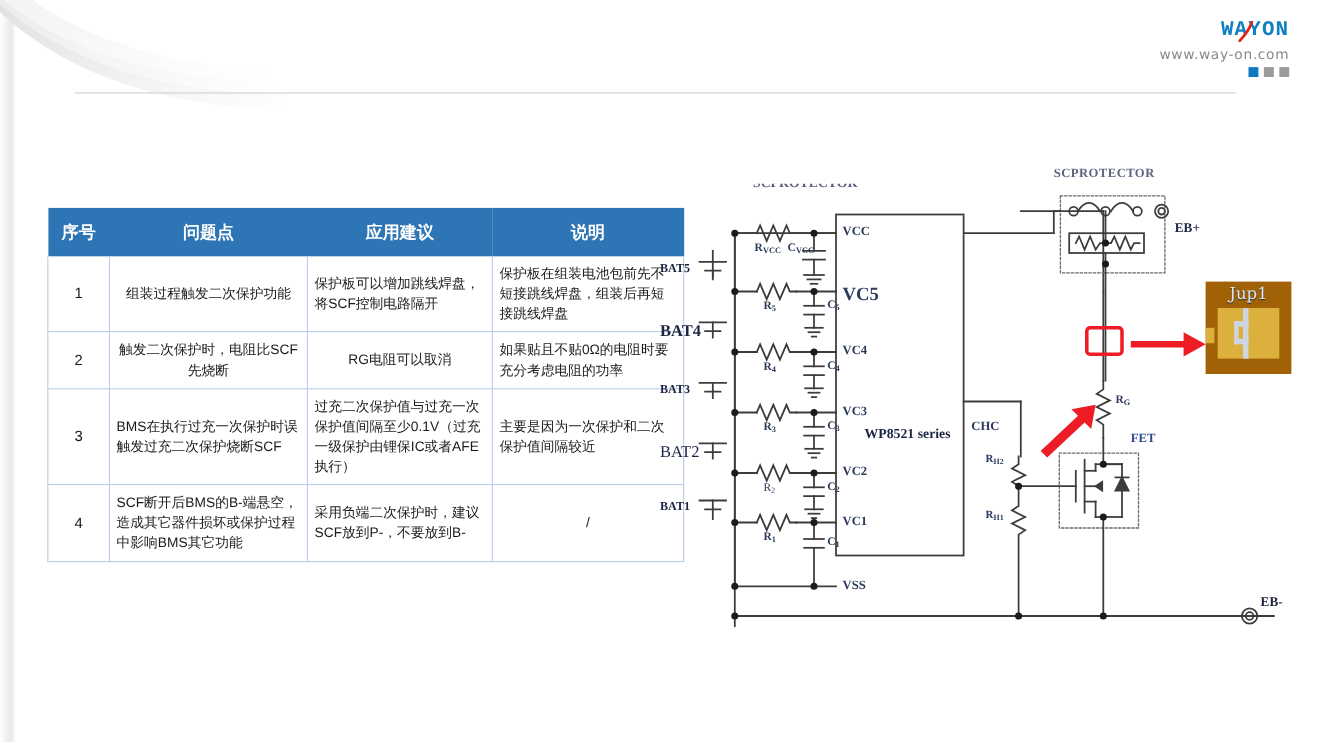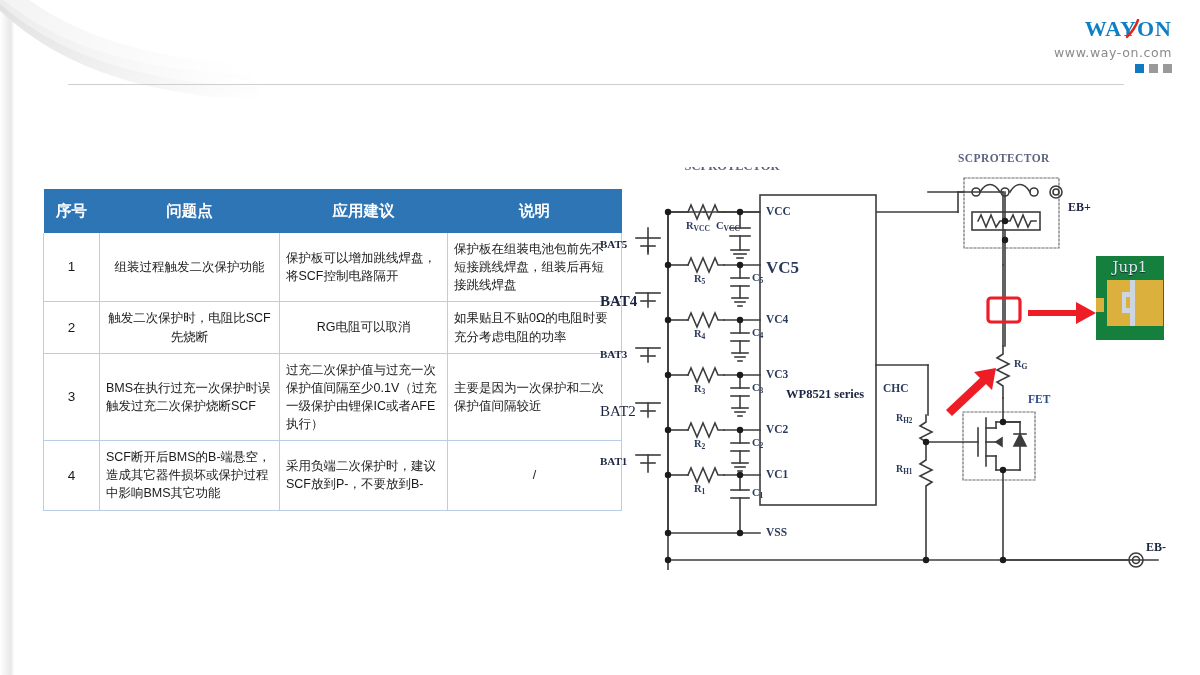--- a/index.html
+++ b/index.html
@@ -29,22 +29,22 @@
     letter-spacing:1px;white-space:nowrap;
   }
   .title-rule{
     position:absolute;left:68px;top:84px;width:1056px;height:1px;
     background:#cfcfcf;
   }
 
   
   .logo{position:absolute;right:28px;top:18px;width:160px;text-align:right;}
   .logo-word{
-    font-family:Liberation Serif, serif;
-    font-size:22px;font-weight:bold;color:#0f7fc4;
+    font-family:Liberation Mono, monospace;
+    font-size:19px;font-weight:bold;color:#0f7fc4;
     letter-spacing:1px;line-height:1;position:relative;display:inline-block;
   }
   .logo-swish{
     position:absolute;right:31px;top:1px;width:16px;height:20px;
   }
   .logo-url{
     font-size:12.5px;color:#8a8a8a;letter-spacing:.6px;margin-top:5px;
     font-family:"DejaVu Sans",sans-serif;
   }
   .logo-squares{margin-top:4px;display:flex;gap:5px;justify-content:flex-end;}
@@ -77,22 +77,22 @@
   td.c-s{text-align:left;}
   td.c-d{text-align:left;}
   td.c-d.center{text-align:center;}
 
   
   .circuit{position:absolute;left:628px;top:150px;width:560px;height:420px;}
   .circuit svg{display:block;}
 
   
   .pcb{
-    position:absolute;left:1096px;top:256px;width:68px;height:84px;
-    background:#15803d;overflow:hidden;
+    position:absolute;left:1096px;top:256px;width:78px;height:84px;
+    background:#a16207;overflow:hidden;
   }
   .pcb-label{
     position:absolute;top:2px;left:0;width:100%;text-align:center;
     color:#dfe6ef;font-size:15px;font-family:"DejaVu Serif",serif;
     text-shadow:0 1px 1px #16263d;
   }
   .pcb-pad{
     position:absolute;left:11px;top:24px;width:56px;height:46px;background:#dbb03c;
   }
   .pcb-gap{
@@ -663,21 +663,21 @@
     <span style="position:absolute;left:-28px;top:88px;font-size:11px;color:#1b2440;font-weight:600;">BAT5</span>
     <span style="position:absolute;left:-28px;top:143px;font-size:15px;color:#1b2440;font-weight:600;">BAT4</span>
     <span style="position:absolute;left:-28px;top:198px;font-size:11px;color:#1b2440;font-weight:600;">BAT3</span>
     <span style="position:absolute;left:-28px;top:253px;font-size:15px;color:#1b2440;font-weight:400;">BAT2</span>
     <span style="position:absolute;left:-28px;top:305px;font-size:11px;color:#1b2440;font-weight:600;">BAT1</span>
 
     <span style="position:absolute;left:58px;top:70px;font-size:10.5px;color:#2b3a5c;font-weight:600;">R<span style="font-size:.72em;vertical-align:-0.25em;">VCC</span></span>
     <span style="position:absolute;left:66px;top:123px;font-size:10.5px;color:#2b3a5c;font-weight:600;">R<span style="font-size:.72em;vertical-align:-0.25em;">5</span></span>
     <span style="position:absolute;left:66px;top:178px;font-size:10.5px;color:#2b3a5c;font-weight:600;">R<span style="font-size:.72em;vertical-align:-0.25em;">4</span></span>
     <span style="position:absolute;left:66px;top:233px;font-size:10.5px;color:#2b3a5c;font-weight:600;">R<span style="font-size:.72em;vertical-align:-0.25em;">3</span></span>
-    <span style="position:absolute;left:66px;top:288px;font-size:10.5px;color:#2b3a5c;font-weight:700;">R<span style="font-size:.72em;vertical-align:-0.25em;">2</span></span>
+    <span style="position:absolute;left:66px;top:288px;font-size:10.5px;color:#2b3a5c;font-weight:400;">R<span style="font-size:.72em;vertical-align:-0.25em;">2</span></span>
     <span style="position:absolute;left:66px;top:333px;font-size:10.5px;color:#2b3a5c;font-weight:600;">R<span style="font-size:.72em;vertical-align:-0.25em;">1</span></span>
 
     <span style="position:absolute;left:88px;top:70px;font-size:10.5px;color:#2b3a5c;font-weight:600;">C<span style="font-size:.72em;vertical-align:-0.25em;">VCC</span></span>
     <span style="position:absolute;left:124px;top:122px;font-size:10.5px;color:#2b3a5c;font-weight:600;">C<span style="font-size:.72em;vertical-align:-0.25em;">5</span></span>
     <span style="position:absolute;left:124px;top:177px;font-size:10.5px;color:#2b3a5c;font-weight:600;">C<span style="font-size:.72em;vertical-align:-0.25em;">4</span></span>
     <span style="position:absolute;left:124px;top:232px;font-size:10.5px;color:#2b3a5c;font-weight:600;">C<span style="font-size:.72em;vertical-align:-0.25em;">3</span></span>
     <span style="position:absolute;left:124px;top:287px;font-size:10.5px;color:#2b3a5c;font-weight:600;">C<span style="font-size:.72em;vertical-align:-0.25em;">2</span></span>
     <span style="position:absolute;left:124px;top:337px;font-size:10.5px;color:#2b3a5c;font-weight:600;font-family:Liberation Serif, serif;">C<span style="font-size:.72em;vertical-align:-0.25em;">1</span></span>
 
     <span style="position:absolute;left:330px;top:2px;font-size:11.5px;color:#5c6480;font-weight:700;letter-spacing:.4px;overflow:hidden;height:11px;display:block;">SCPROTECTOR</span>

